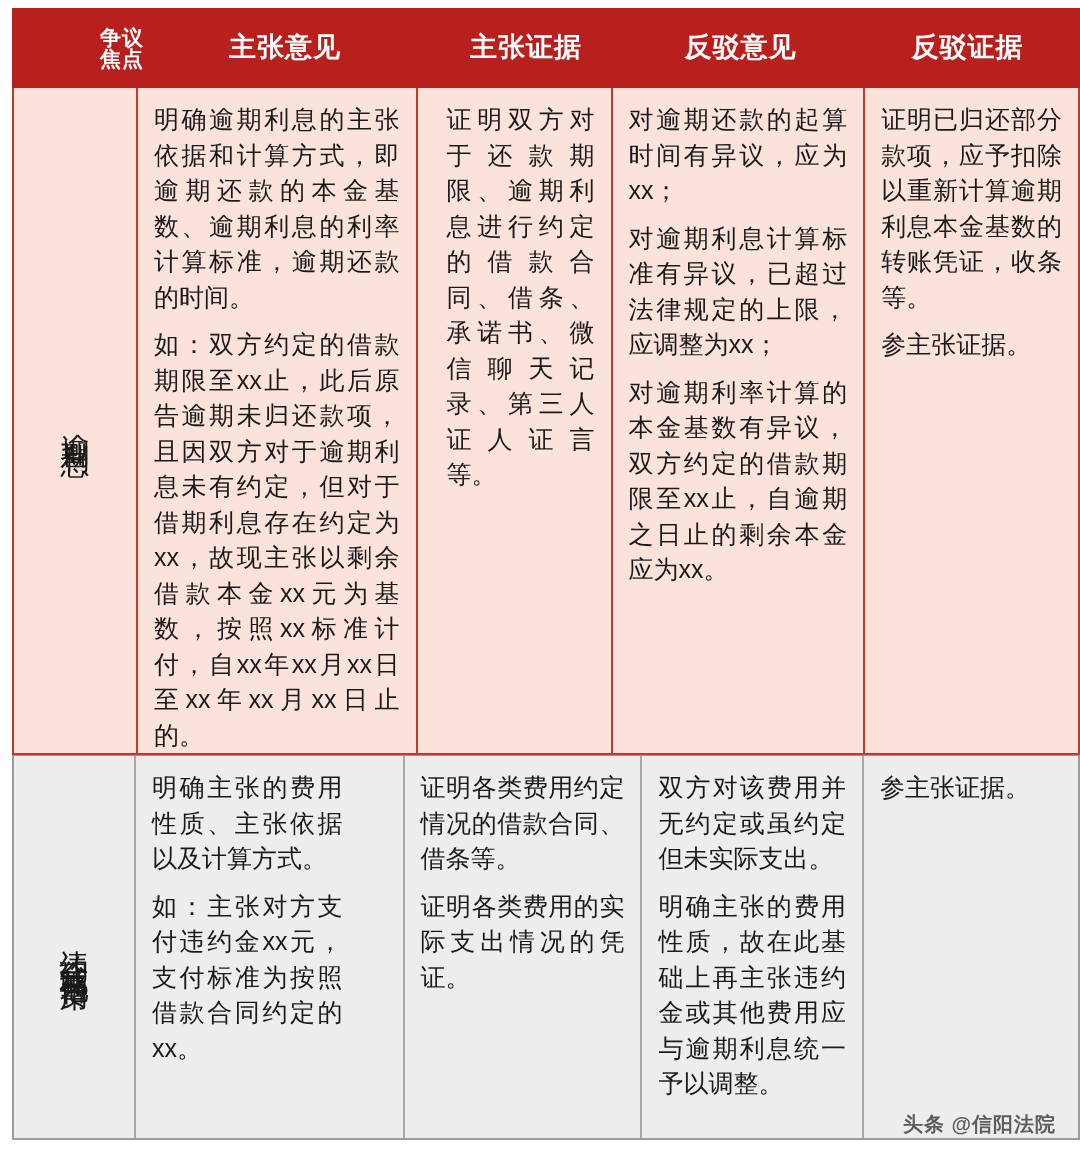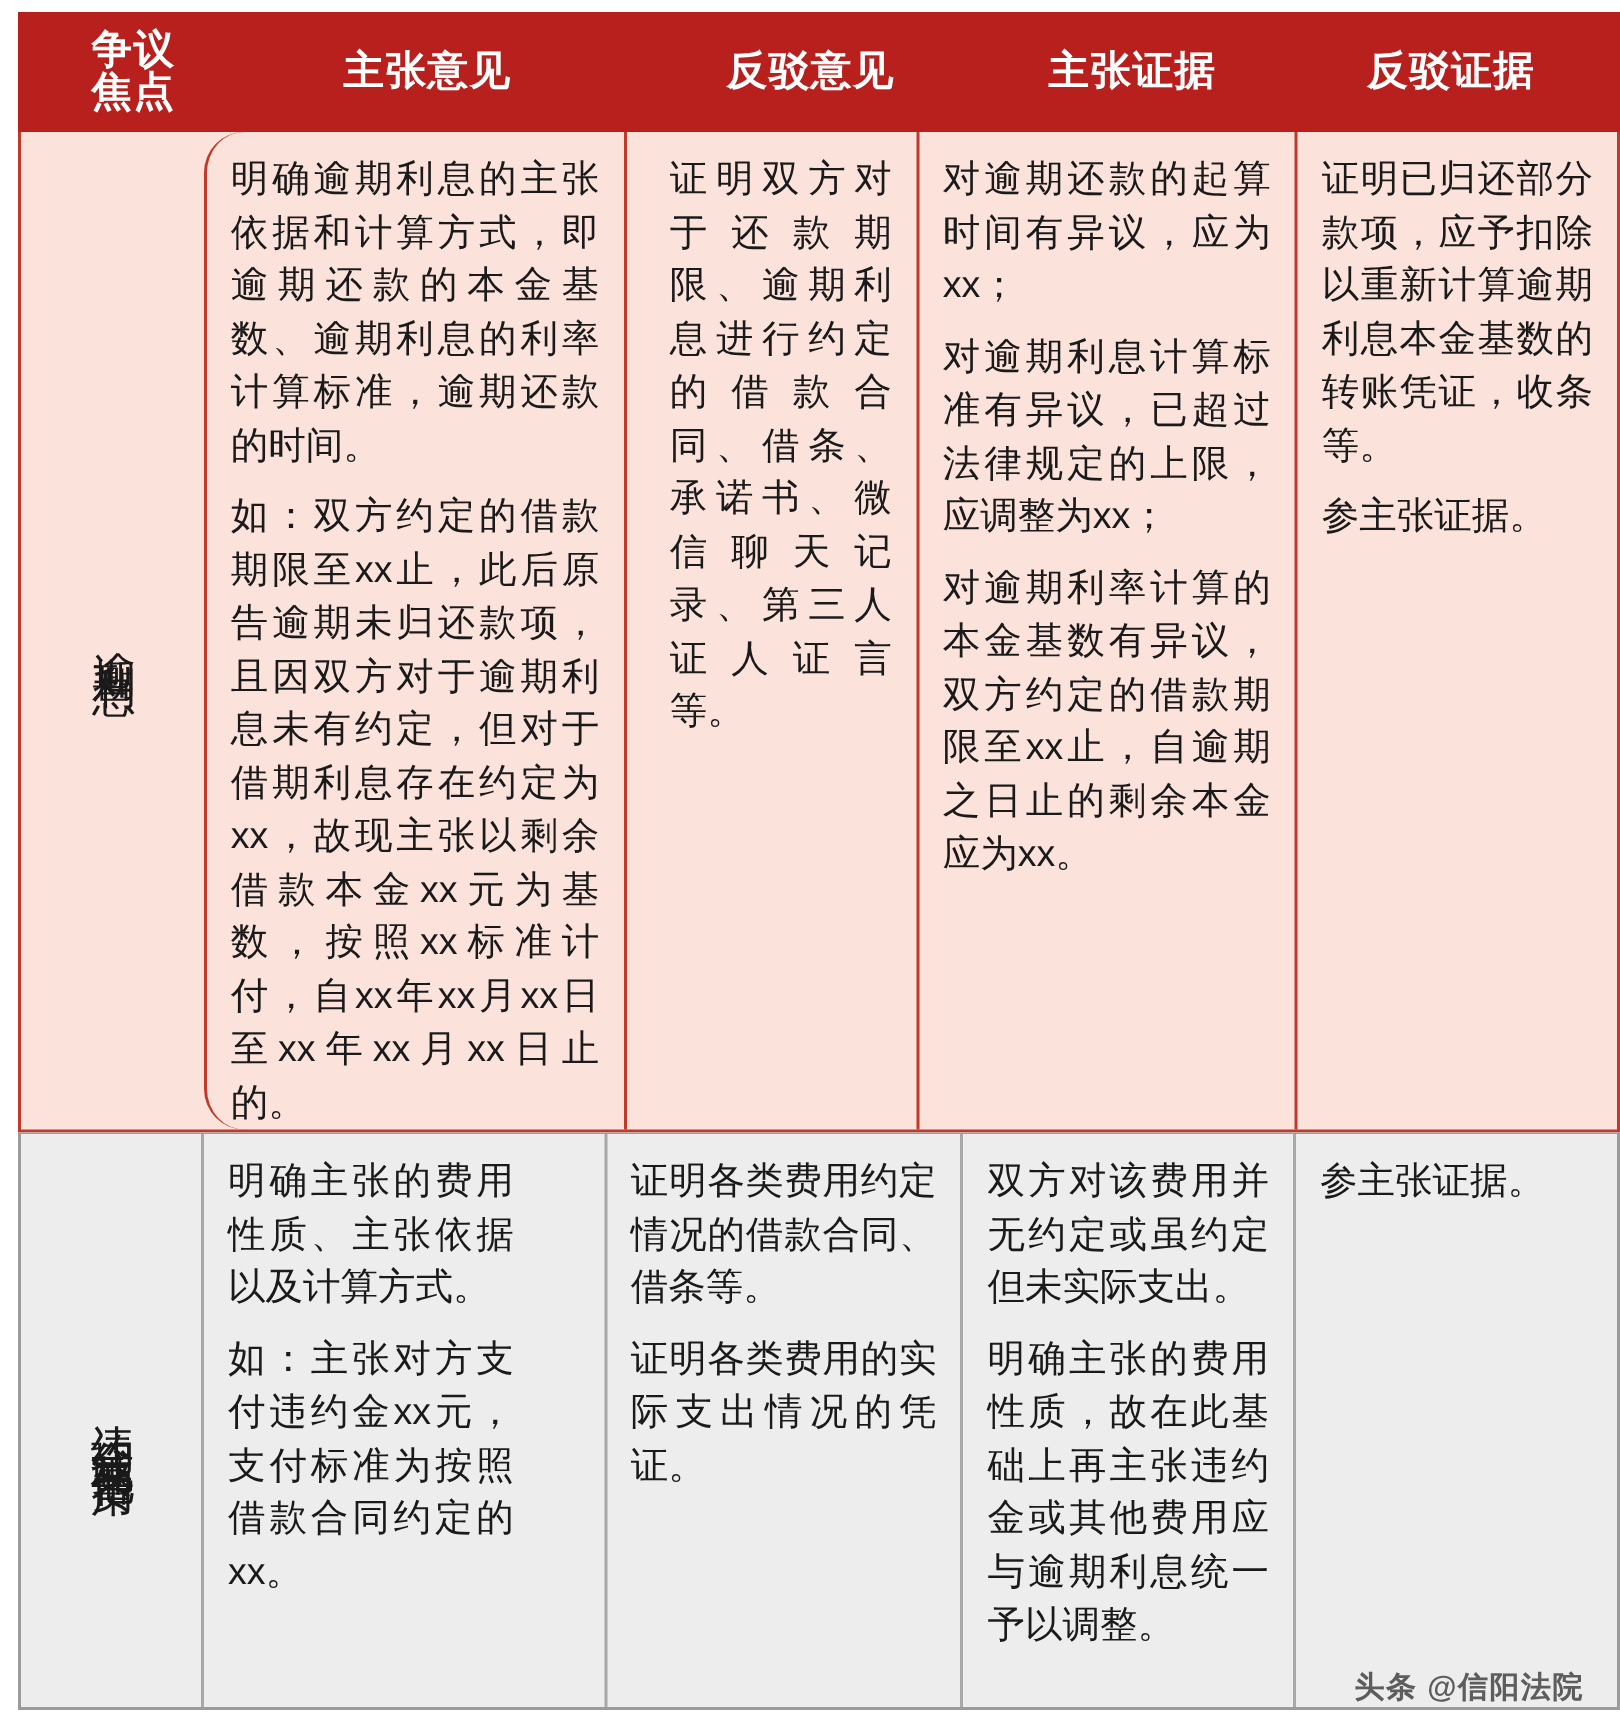--- a/index.html
+++ b/index.html
@@ -35,23 +35,23 @@
     justify-content: center;
     color: #ffffff;
     font-weight: bold;
     font-size: 27px;
     letter-spacing: 1px;
     text-align: center;
     line-height: 1.02;
   }
   .hcell.focus {
     width: 132px;
-    font-size: 27px;
+    font-size: 21px;
     padding-left: 22px;
-    justify-content: center;
+    justify-content: flex-end;
   }
   .hcell.focus .two-line { display: block; text-align: left; }
   .hcell.c1 { width: 282px; }
   .hcell.c2 { width: 200px; }
   .hcell.c3 { width: 229px; }
   .hcell.c4 { width: 225px; }
 
   
   .row {
     position: absolute;
@@ -102,21 +102,21 @@
     writing-mode: vertical-rl;
     text-orientation: upright;
     font-size: 29px;
     letter-spacing: 5px;
     color: #1a1a1a;
     line-height: 1;
   }
 
   
   .row1 .vcell   { width: 126px; }
-  .row1 .cell-a  { width: 288px; border-radius: 27px; }
+  .row1 .cell-a  { width: 288px; }
   .row1 .cell-b  { width: 200px; padding-left: 29px; }
   .row1 .cell-c  { width: 260px; }
   .row1 .cell-d  { width: 221px; }
 
   
   .row2 .vcell   { width: 126px; }
   .row2 .cell-a  { width: 234px; }
   .row2 .cell-b  { width: 248px; margin-left: 44px; }
   .row2 .cell-c  { width: 231px; }
   .row2 .cell-d  { width: 225px; }
@@ -139,22 +139,22 @@
 <div class="page">
 
   <div class="header-row">
     <div class="hcell focus">
       <span class="two-line">
         <span>争议</span><br>
         <span>焦点</span>
       </span>
     </div>
     <div class="hcell c1">主张意见</div>
+    <div class="hcell c2">主张证据</div>
     <div class="hcell c3">反驳意见</div>
-    <div class="hcell c2">主张证据</div>
     <div class="hcell c4">反驳证据</div>
   </div>
 
   <div class="row row1">
     <div class="cell vcell">
       <span class="vlabel">逾期利息</span>
     </div>
     <div class="cell cell-a">
       <p>明确逾期利息的主张依据和计算方式，即逾期还款的本金基数、逾期利息的利率计算标准，逾期还款的时间。</p>
       <p>如：双方约定的借款期限至xx止，此后原告逾期未归还款项，且因双方对于逾期利息未有约定，但对于借期利息存在约定为xx，故现主张以剩余借款本金xx元为基数，按照xx标准计付，自xx年xx月xx日至xx年xx月xx日止的。</p>

